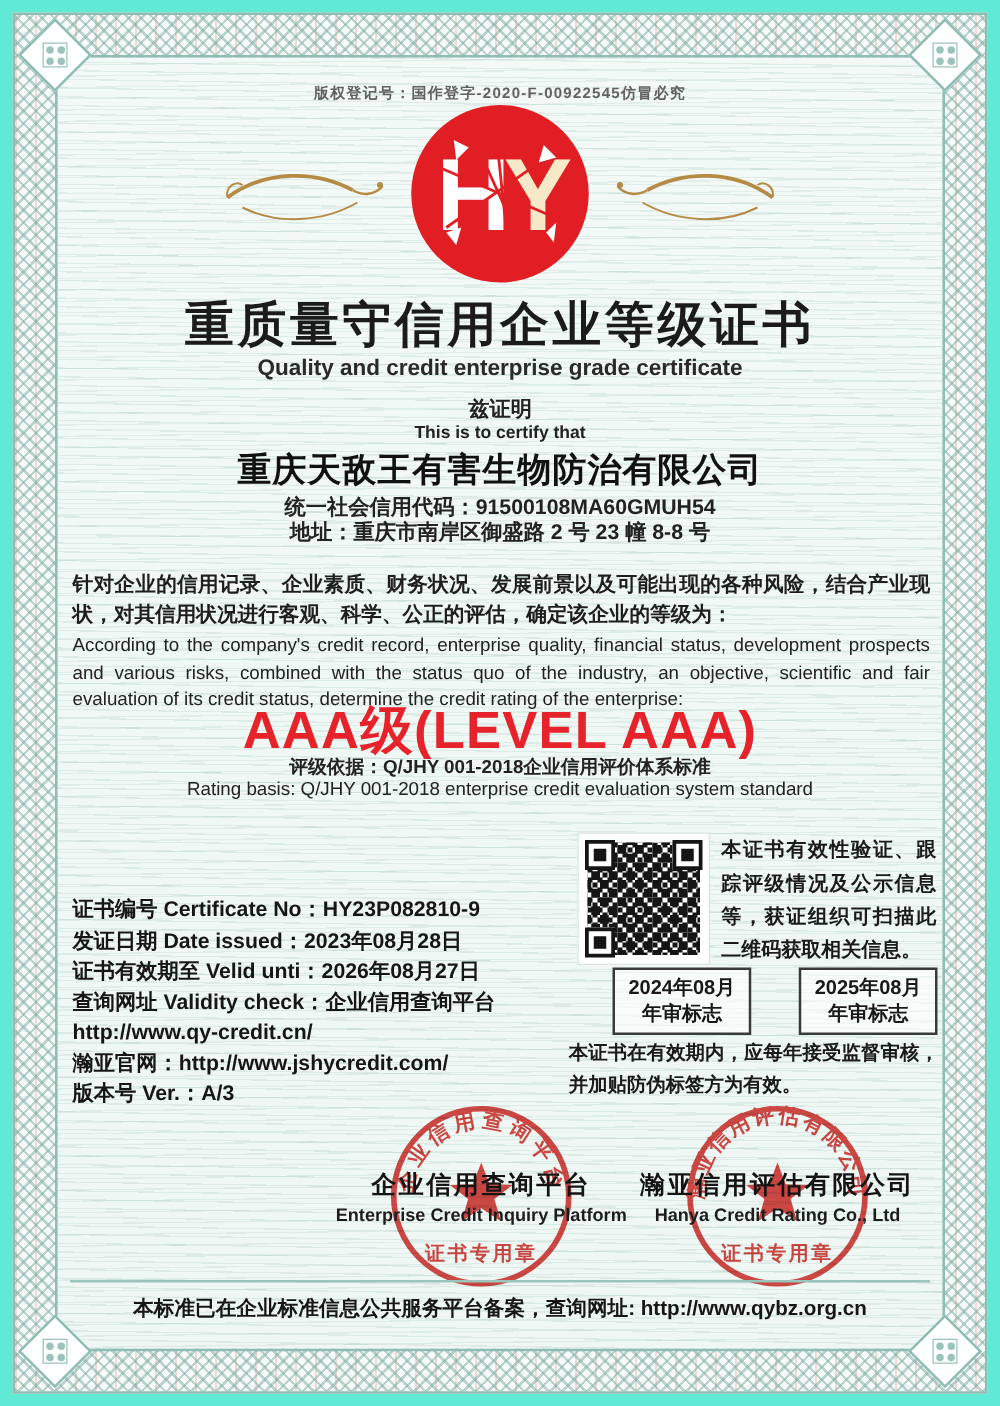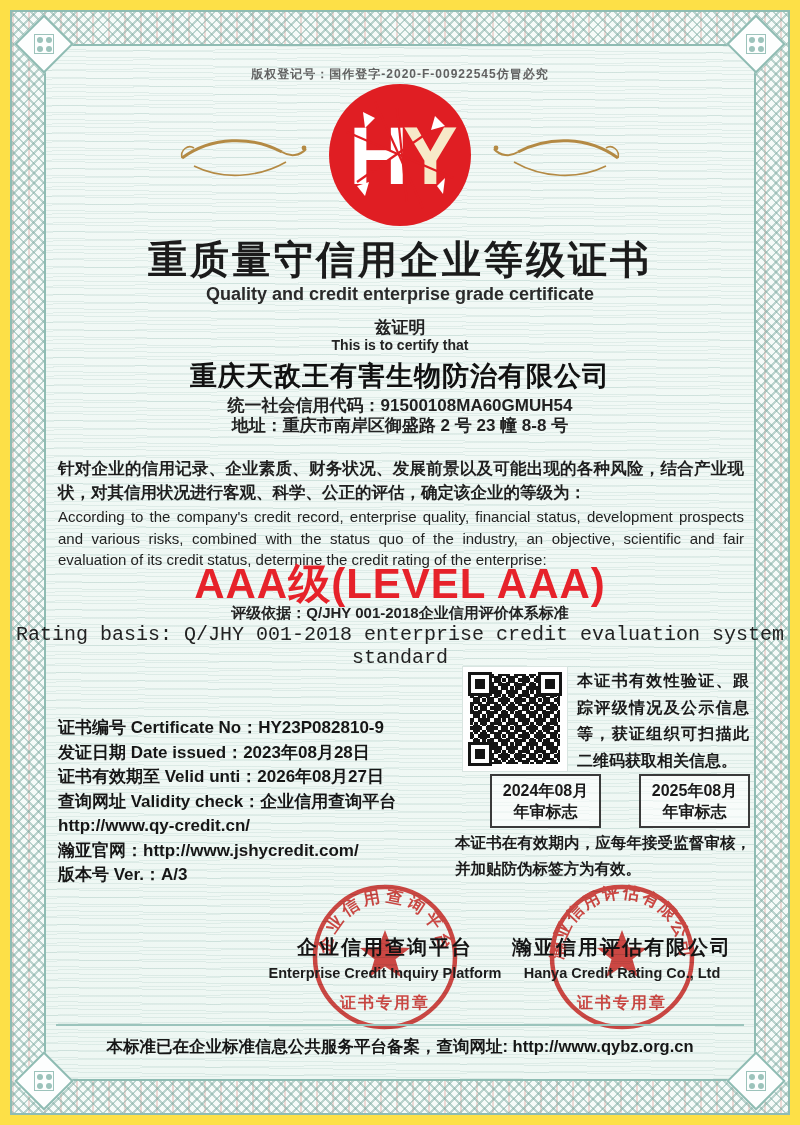--- a/index.html
+++ b/index.html
@@ -1,18 +1,18 @@
 <!DOCTYPE html>
 <html><head>
 <meta charset="utf-8">
 <style>
   * { margin:0; padding:0; box-sizing:border-box; }
   html,body { background:#e8e8e8; }
   body { font-family:"Liberation Sans","DejaVu Sans",sans-serif; }
-  .page { position:relative; width:800px; height:1125px; background:#fde047; margin:0 auto; overflow:hidden; }
+  .page { position:relative; width:800px; height:1125px; background:#5eead4; margin:0 auto; overflow:hidden; }
 
   
   .band { position:absolute; inset:10px; border:2px solid #8fbcb3;
     background:
       repeating-linear-gradient(45deg, rgba(128,172,163,.50) 0 2px, transparent 2px 7px),
       repeating-linear-gradient(-45deg, rgba(128,172,163,.50) 0 2px, transparent 2px 7px),
       repeating-linear-gradient(90deg, rgba(207,120,110,.25) 0 2px, transparent 2px 16px),
       #f6fbf9; }
   .inner { position:absolute; inset:44px; border:2px solid #8fbcb3;
     background:
@@ -47,21 +47,21 @@
   .credit-code { top:394px; font-size:17px; font-weight:600; color:#222; }
   .address { top:414px; font-size:17px; font-weight:600; color:#222; }
 
   .para-cn { top:456px; left:58px; width:686px; font-size:16.5px; font-weight:600;
     color:#1e1e1e; line-height:24px; text-align:justify; }
   .para-en { top:506px; left:58px; width:686px; font-size:15px; font-weight:500;
     color:#222; line-height:21.5px; text-align:justify; }
 
   .grade { top:556px; font-size:42px; font-weight:800; color:#e6222a; letter-spacing:1px; }
   .basis-cn { top:604px; font-size:15px; font-weight:600; color:#222; }
-  .basis-en { top:623px; font-size:20px; font-weight:500; color:#222;font-family:Liberation Mono, monospace; }
+  .basis-en { top:623px; font-size:15px; font-weight:500; color:#222; }
 
   .details { top:672px; left:58px; width:400px; font-size:17px; font-weight:600;
     color:#161616; line-height:24.5px;margin-top:44px; }
 
   .qr { top:666px; left:462px; width:106px; height:106px; background:#fff;
     border:1px solid #d8e4e0; }
   .qr-body { position:absolute; inset:7px;
     background:
       repeating-conic-gradient(#151515 0% 25%, transparent 0% 50%) 0 0/8px 8px,
       repeating-conic-gradient(#151515 0% 25%, #fff 0% 50%) 3px 2px/14px 14px; }

